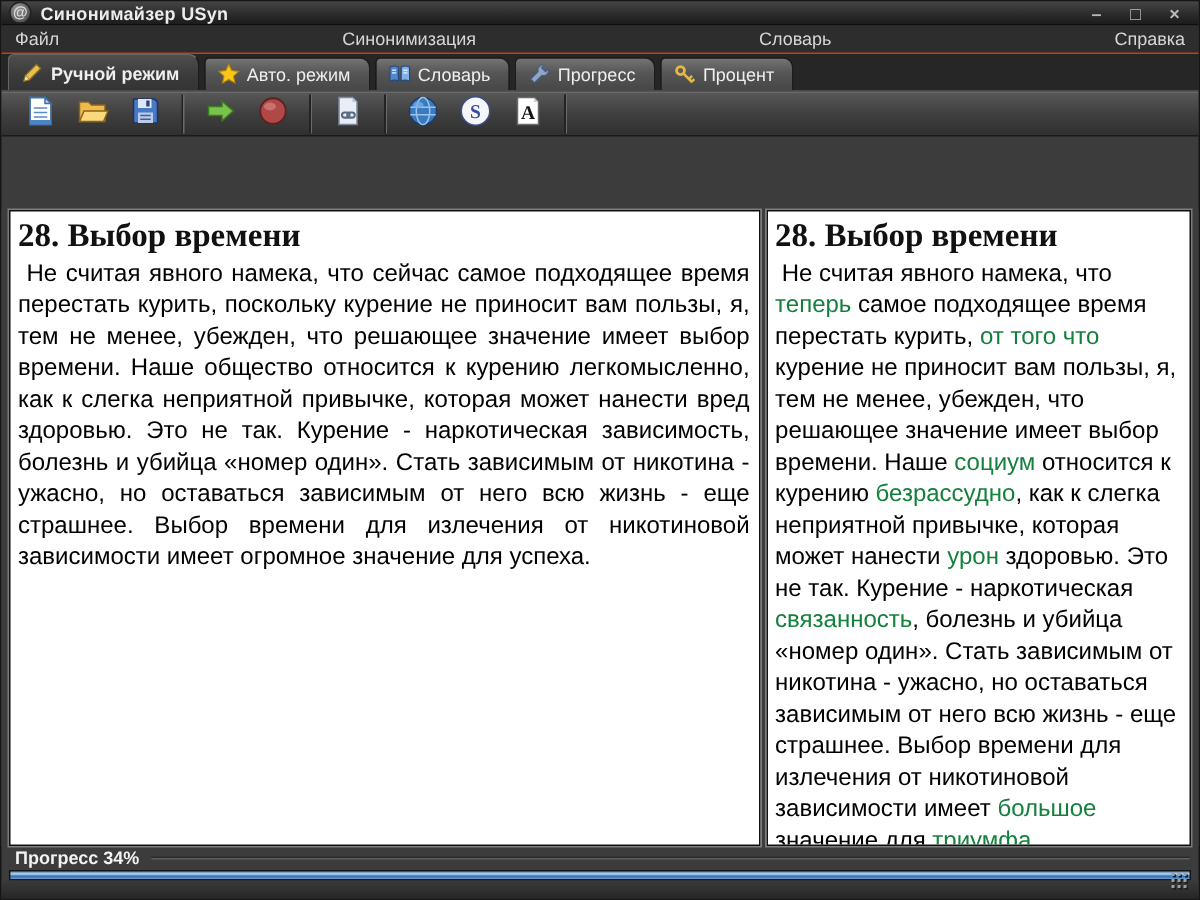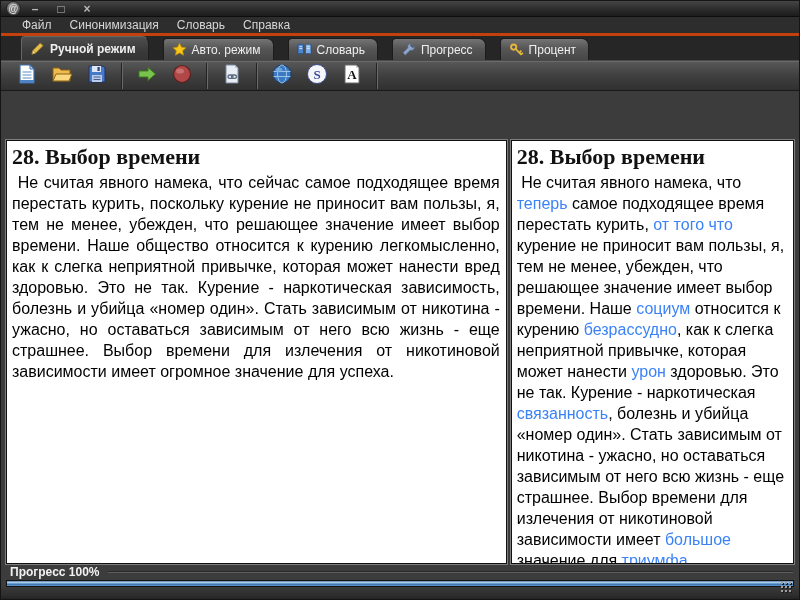--- a/index.html
+++ b/index.html
@@ -8,43 +8,43 @@
   .window { width:800px; height:600px; background:#3c3c3c; border:1px solid #151515; display:flex; flex-direction:column; position:relative; }
 
   
   .titlebar { height:22px; background:linear-gradient(180deg,#454545 0%,#2c2c2c 55%,#1c1c1c 100%); display:flex; align-items:center; padding:0 8px 0 5px; border-bottom:1px solid #0d0d0d; }
   .app-icon { width:15px; height:15px; border-radius:50%; background:radial-gradient(circle at 35% 30%,#9a9a9a,#565656 70%,#3a3a3a); border:1px solid #222; color:#ddd; font-size:10px; font-weight:bold; display:flex; align-items:center; justify-content:center; margin-right:6px; line-height:1; }
   .title { color:#ececec; font-size:12px; font-weight:bold; flex:1; letter-spacing:.2px; }
   .win-controls { display:flex; gap:10px; }
   .winbtn { color:#b9b9b9; font-size:12px; font-weight:bold; width:16px; text-align:center; cursor:default; line-height:14px; }
 
   
-  .menubar { height:19px; background:#2d2d2d; display:flex; align-items:center; padding-left:12px; border-bottom:3px solid #c2410c; }
+  .menubar { height:19px; background:#2d2d2d; display:flex; align-items:center; padding-left:0; border-bottom:1px solid #c2410c;justify-content:space-between; }
   .menu-item { color:#d6d6d6; font-size:12px; padding:0 9px; line-height:18px; }
 
   
-  .tabbar { height:25px; background:#262626; display:flex; align-items:flex-end; padding-left:20px; gap:14px; border-bottom:1px solid #4a4a4a; }
+  .tabbar { height:25px; background:#262626; display:flex; align-items:flex-end; padding-left:4px; gap:3px; border-bottom:1px solid #4a4a4a; }
   .tab { height:22px; display:flex; align-items:center; gap:5px; padding:0 12px 0 8px; font-size:12px; color:#efefef; border:1px solid #1c1c1c; border-bottom:none; border-radius:4px 7px 0 0; background:linear-gradient(180deg,#747474 0%,#565656 45%,#474747 100%); transform:skewX(0deg); }
   .tab.active { height:24px; background:linear-gradient(180deg,#4e4e4e 0%,#3a3a3a 60%,#343434 100%); border-color:#666 #1c1c1c #1c1c1c #666; font-weight:bold; }
   .tab .ticon { width:15px; height:15px; display:inline-flex; }
 
   
   .toolbar { height:38px; background:linear-gradient(180deg,#575757 0%,#3f3f3f 50%,#303030 100%); border-top:1px solid #6a6a6a; border-bottom:1px solid #191919; display:flex; align-items:center; padding-left:12px; gap:7px; }
   .tool-btn { width:28px; height:28px; display:flex; align-items:center; justify-content:center; border-radius:3px; }
   .tool-sep { width:2px; height:26px; background:linear-gradient(90deg,#232323 50%,#6a6a6a 50%); margin:0 3px; }
 
   
   .main { flex:1; display:flex; padding:1px 5px 0 5px; gap:4px; background:#3c3c3c;margin-top:48px; }
   .panel { background:#fff; border:1px solid #111; box-shadow:0 0 0 1px #7d7d7d; height:424px; overflow:hidden; padding:2px 6px 0 5px; cursor:text; }
   .panel.left { width:502px; }
   .panel.right { width:284px; }
   .panel h1 { font-family:"Liberation Serif", serif; font-size:22px; font-weight:bold; color:#111; margin:1px 0 2px 0; line-height:26px; }
   .panel .body { font-family:Liberation Sans, sans-serif; font-size:16px; line-height:21px; color:#000; }
   .panel.left .body { text-align:justify; }
-  .syn { color:#3b82f6; }
+  .syn { color:#15803d; }
 
   
   .progress-row { height:16px; display:flex; align-items:center; padding:0 6px 0 9px; gap:8px; margin-top:1px; }
   .progress-label { color:#f2f2f2; font-size:12px; font-weight:bold; white-space:nowrap; }
   .groove { flex:1; height:2px; border-top:1px solid #2a2a2a; border-bottom:1px solid #5e5e5e; }
   .progress-track { height:12px; margin:1px 5px 0 5px; border:1px solid #141414; background:#2e2e2e; }
   .progress-fill { height:100%; width:0; background:linear-gradient(180deg,#5a7ea4 0%,#aacdee 28%,#8cbbe6 45%,#3a6ea8 58%,#4f87c0 85%,#6fa0d2 100%); }
 
   
   .statusbar { height:20px; margin:2px 5px 0 5px; background:linear-gradient(180deg,#9c9c9c 0%,#858585 60%,#787878 100%); border:1px solid #5c5c5c; display:flex; align-items:center; padding-left:7px; }
@@ -58,20 +58,21 @@
   .grip { position:absolute; right:6px; bottom:5px; width:12px; height:12px; display:grid; grid-template-columns:repeat(3,4px); grid-template-rows:repeat(3,4px); cursor:nwse-resize; }
   .grip i { width:2px; height:2px; background:#9e9e9e; box-shadow:1px 1px 0 #1c1c1c; }
 </style>
 </head>
 <body>
 
 <div class="window">
 
   <div class="titlebar">
     <span class="app-icon">@</span>
+    <span class="title">Синонимайзер USyn</span>
     <span class="win-controls">
       <span class="winbtn">–</span>
       <span class="winbtn">□</span>
       <span class="winbtn">×</span>
     </span>
   </div>
 
   <div class="menubar">
     <span class="menu-item">Файл</span>
     <span class="menu-item">Синонимизация</span>
@@ -201,21 +202,21 @@
       <h1>28. Выбор времени</h1>
       <div class="body">&nbsp;Не считая явного намека, что сейчас самое подходящее время перестать курить, поскольку курение не приносит вам пользы, я, тем не менее, убежден, что решающее значение имеет выбор времени. Наше общество относится к курению легкомысленно, как к слегка неприятной привычке, которая может нанести вред здоровью. Это не так. Курение - наркотическая зависимость, болезнь и убийца «номер один». Стать зависимым от никотина - ужасно, но оставаться зависимым от него всю жизнь - еще страшнее. Выбор времени для излечения от никотиновой зависимости имеет огромное значение для успеха.</div>
     </div>
     <div class="panel right">
       <h1>28. Выбор времени</h1>
       <div class="body" id="result-text"><span>&nbsp;Не считая явного намека, что </span><span class="syn">теперь</span><span> самое подходящее время перестать курить, </span><span class="syn">от того что</span><span> курение не приносит вам пользы, я, тем не менее, убежден, что решающее значение имеет выбор времени. Наше </span><span class="syn">социум</span><span> относится к курению </span><span class="syn">безрассудно</span><span>, как к слегка неприятной привычке, которая может нанести </span><span class="syn">урон</span><span> здоровью. Это не так. Курение - наркотическая </span><span class="syn">связанность</span><span>, болезнь и убийца «номер один». Стать зависимым от никотина - ужасно, но оставаться зависимым от него всю жизнь - еще страшнее. Выбор времени для излечения от никотиновой зависимости имеет </span><span class="syn">большое</span><span> значение для </span><span class="syn">триумфа</span><span>.</span></div>
     </div>
   </div>
 
   <div class="progress-row">
-    <span class="progress-label">Прогресс 100%</span>
+    <span class="progress-label">Прогресс 34%</span>
     <span class="groove"></span>
   </div>
   <div class="progress-track">
     <div class="progress-fill" id="progress-fill" style="width: 100%;"></div>
   </div>
 
 
   <div class="bottomframe">
     <span class="grip">
       <i></i>

